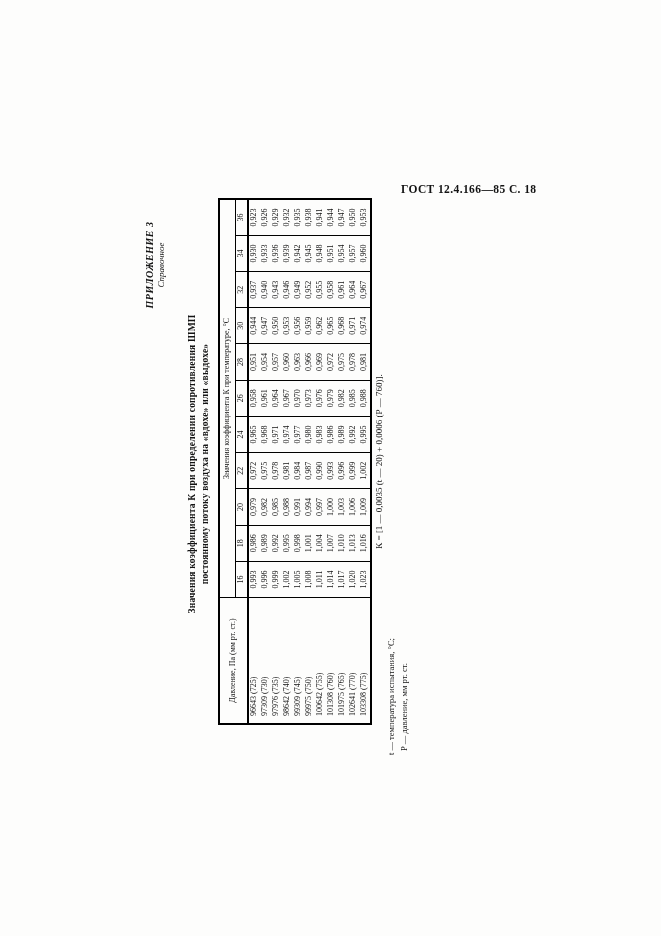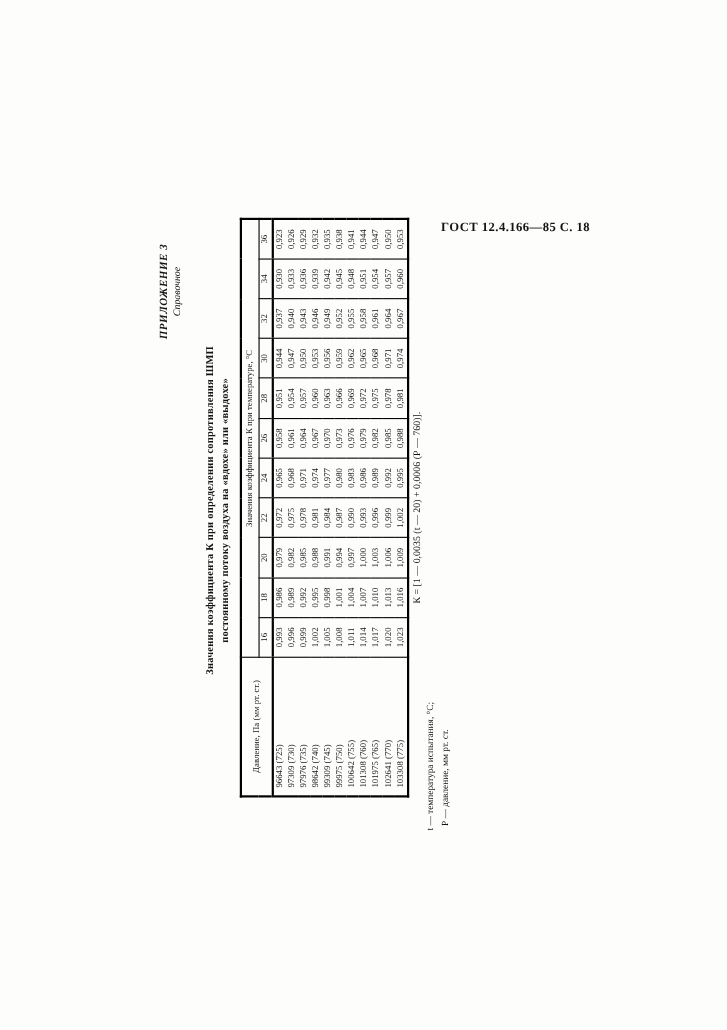--- a/index.html
+++ b/index.html
@@ -2,21 +2,21 @@
 <html><head>
 <meta charset="utf-8">
 <style>
   html,body{margin:0;padding:0;background:#e8e8e8;}
   .sheet{
     position:relative;width:661px;height:936px;background:#fdfdfc;
     overflow:hidden;color:#141414;
     font-family:"Liberation Serif","DejaVu Serif",serif;
   }
   .running-header{
-    position:absolute;left:401px;top:201px;
+    position:absolute;left:401px;top:183px;
     font-weight:bold;font-size:11.5px;letter-spacing:0.4px;white-space:nowrap;
   }
   
   .rot{
     position:absolute;left:0;top:0;width:936px;height:661px;
     transform-origin:0 0;transform:rotate(-90deg) translateX(-936px);
   }
   .appendix{
     position:absolute;left:596px;top:144px;width:150px;text-align:center;
     font-style:italic;

